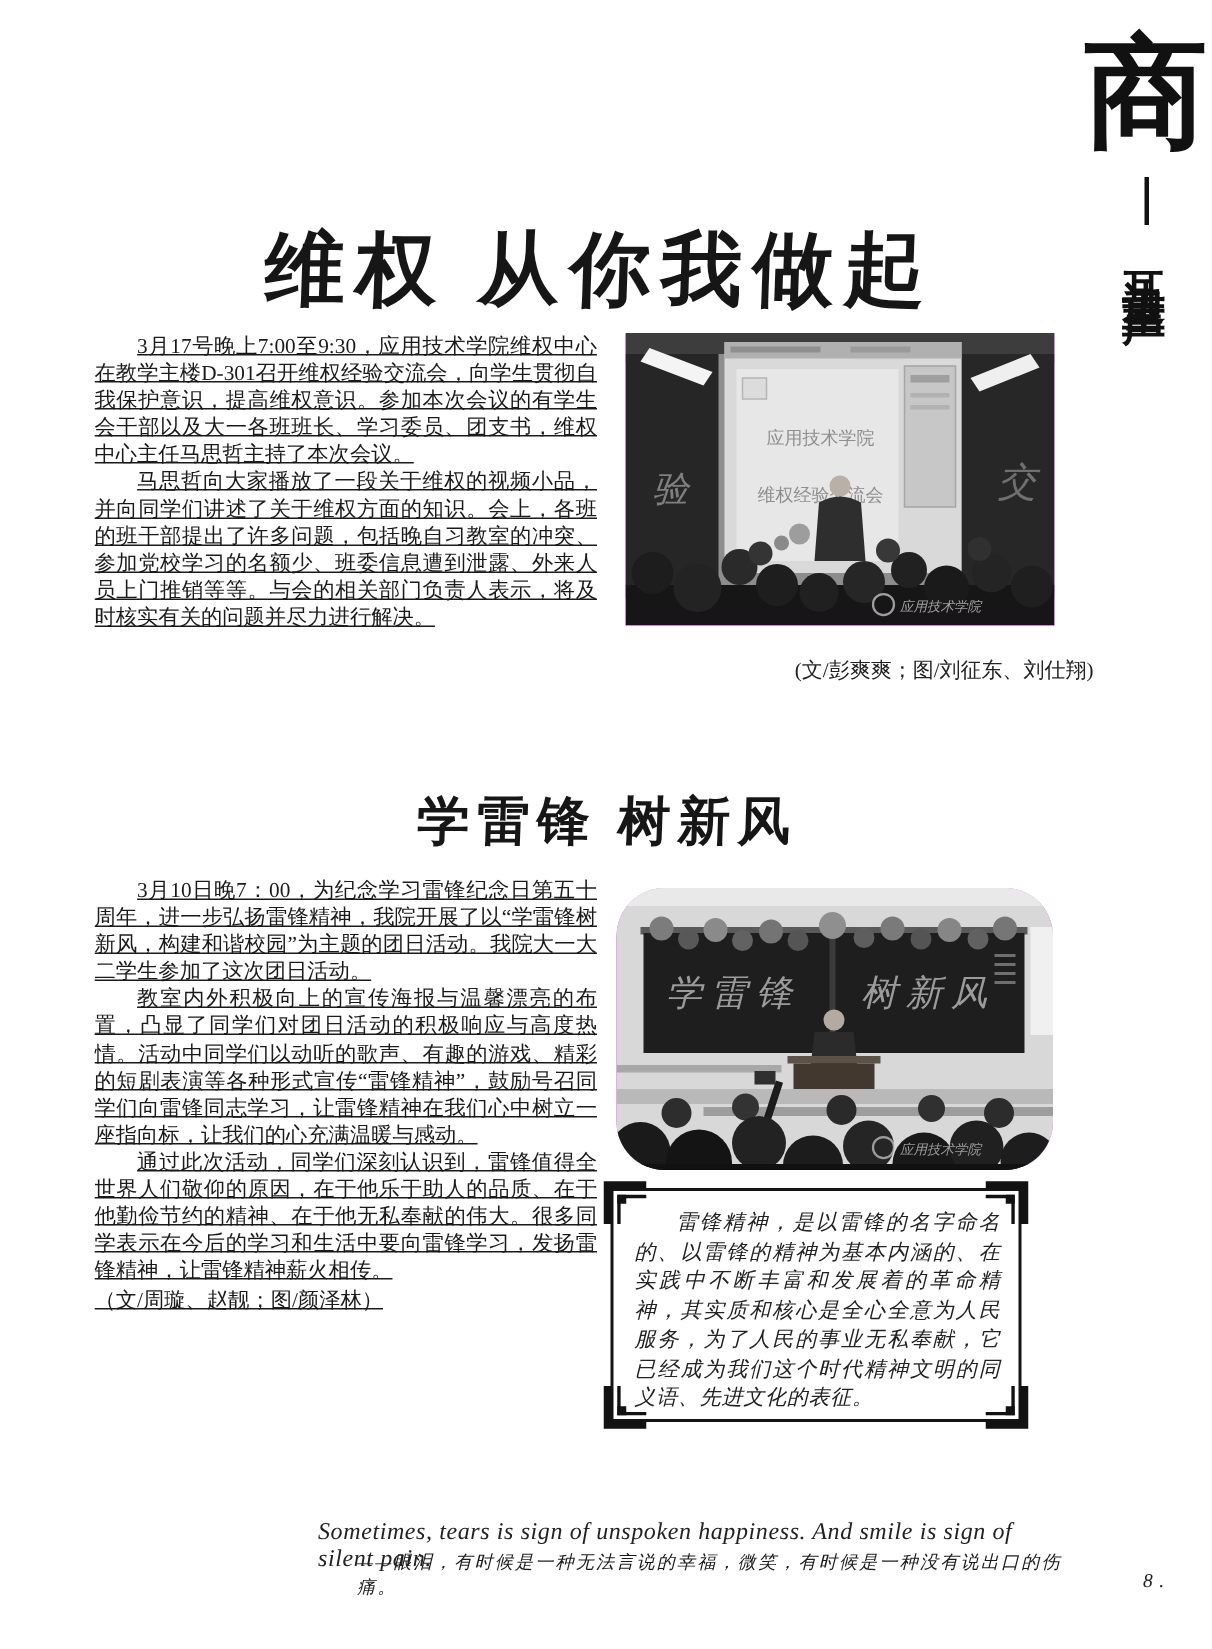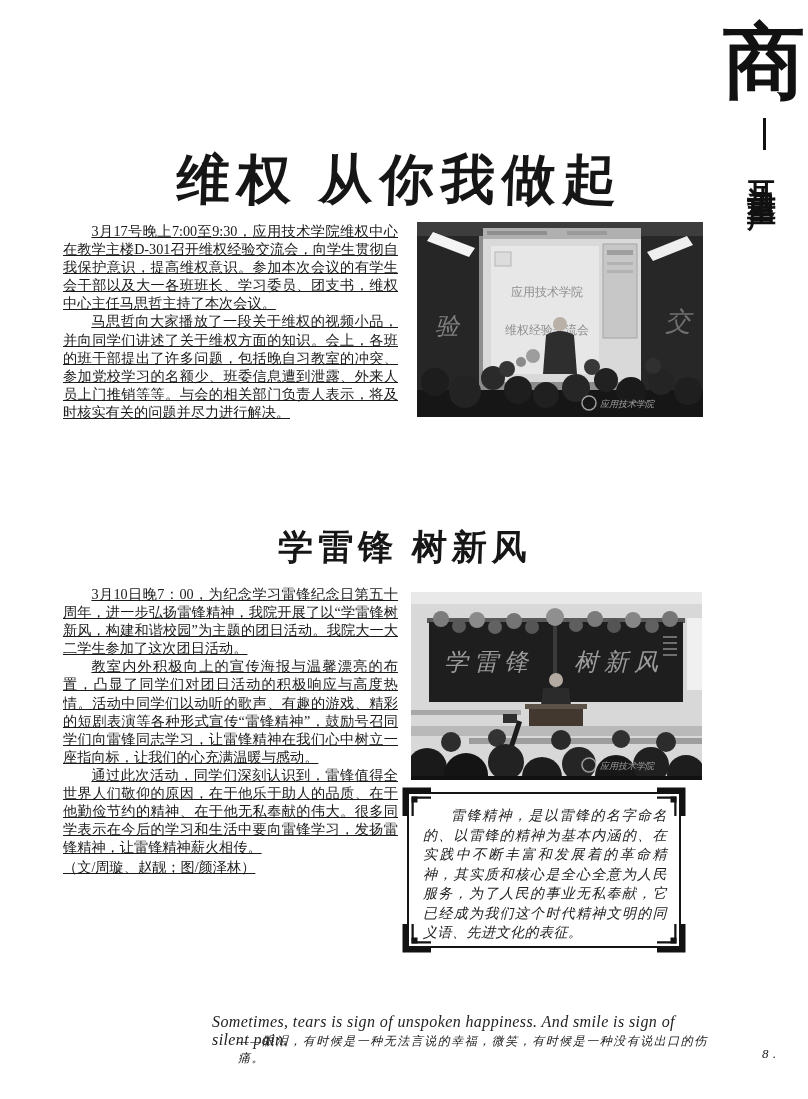--- a/index.html
+++ b/index.html
@@ -166,31 +166,32 @@
       <circle cx="175" cy="145" r="8" fill="#383838"></circle>
       <circle cx="236" cy="144" r="8" fill="#303030"></circle>
 
       <g opacity="0.7">
         <circle cx="172" cy="181" r="7" fill="none" stroke="#d8d8d8" stroke-width="1.5"></circle>
         <text x="183" y="185" font-size="9" fill="#d8d8d8" font-style="italic" font-family="Liberation Serif,serif">应用技术学院</text>
       </g>
     </svg>
   </figure>
 
+  <div class="caption1">(文/彭爽爽；图/刘征东、刘仕翔)</div>
 
   <h2 class="title2">学雷锋  树新风</h2>
 
   <div class="col-text" id="article2-text">
     <p>3月10日晚7：00，为纪念学习雷锋纪念日第五十周年，进一步弘扬雷锋精神，我院开展了以“学雷锋树新风，构建和谐校园”为主题的团日活动。我院大一大二学生参加了这次团日活动。</p>
     <p>教室内外积极向上的宣传海报与温馨漂亮的布置，凸显了同学们对团日活动的积极响应与高度热情。活动中同学们以动听的歌声、有趣的游戏、精彩的短剧表演等各种形式宣传“雷锋精神”，鼓励号召同学们向雷锋同志学习，让雷锋精神在我们心中树立一座指向标，让我们的心充满温暖与感动。</p>
     <p>通过此次活动，同学们深刻认识到，雷锋值得全世界人们敬仰的原因，在于他乐于助人的品质、在于他勤俭节约的精神、在于他无私奉献的伟大。很多同学表示在今后的学习和生活中要向雷锋学习，发扬雷锋精神，让雷锋精神薪火相传。</p>
     <p class="byline">（文/周璇、赵靓；图/颜泽林）</p>
   </div>
 
-  <figure class="photo" id="photo2" style="margin:0;">
+  <figure class="photo" id="photo2" style="margin:0;border-radius:32px;">
     <svg width="291" height="188" viewBox="0 0 291 188" xmlns="http://www.w3.org/2000/svg">
       <rect x="0" y="0" width="291" height="188" fill="#d8d8d8"></rect>
       <rect x="0" y="0" width="291" height="12" fill="#e9e9e9"></rect>
 
       <rect x="16" y="26" width="258" height="5" fill="#5a5a5a"></rect>
       <rect x="18" y="30" width="254" height="80" fill="#1e1e1e"></rect>
       <rect x="142" y="30" width="4" height="80" fill="#3b3b3b"></rect>
 
       <g>
         <circle cx="30" cy="27" r="8" fill="#7c7c7c"></circle>

